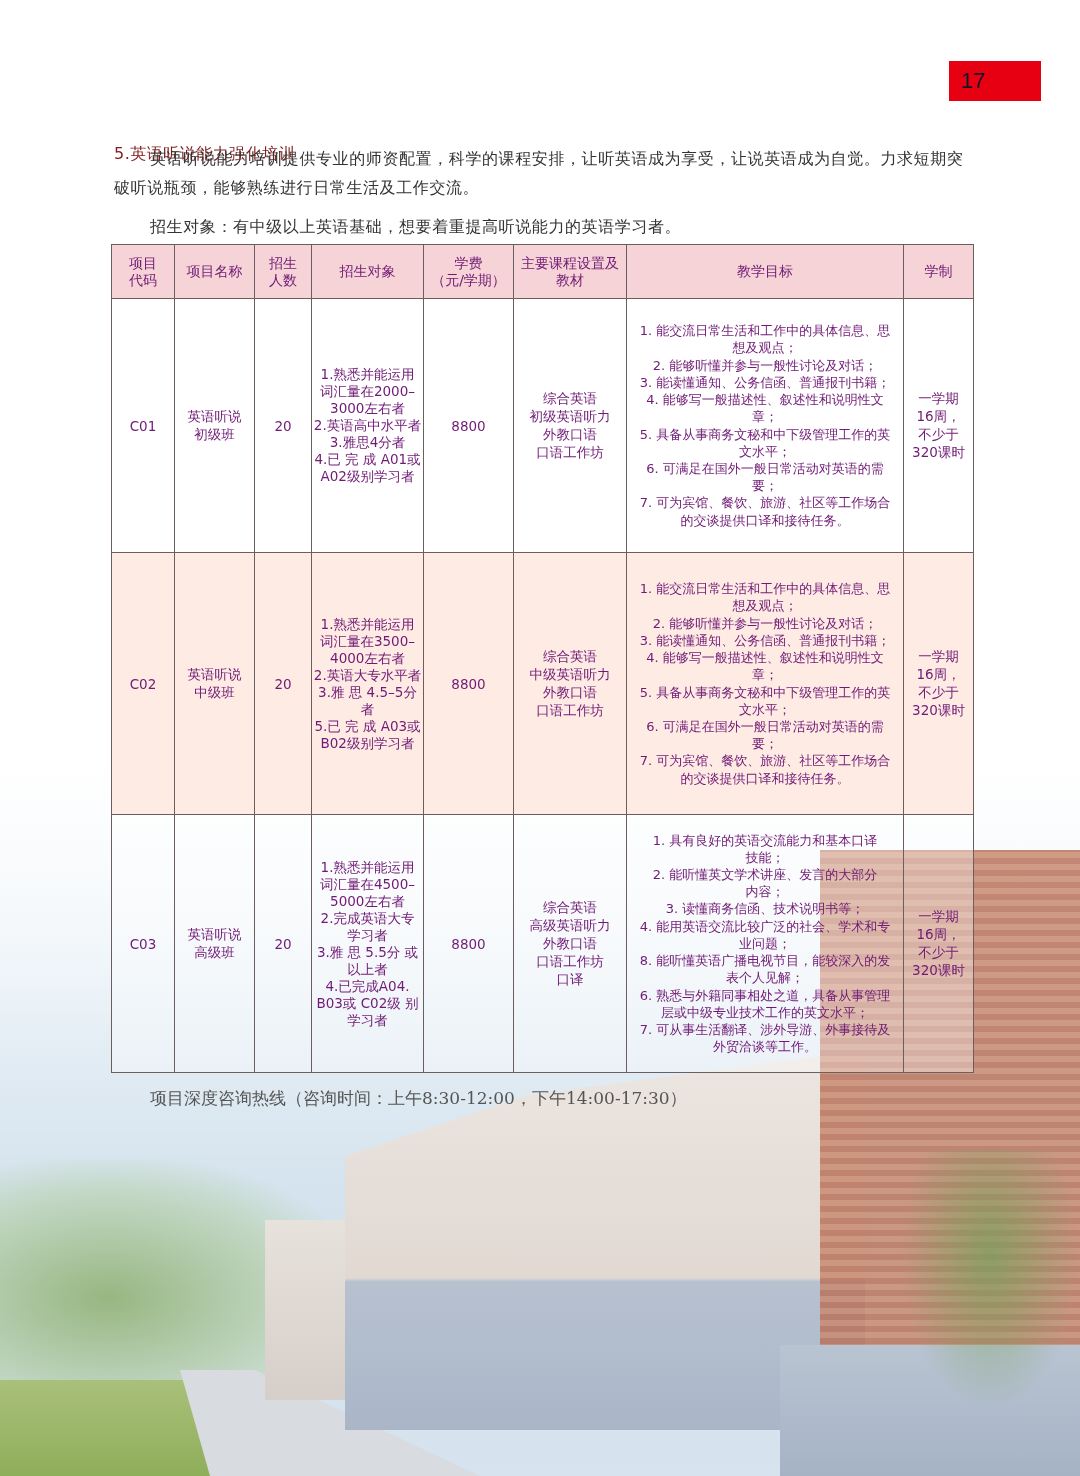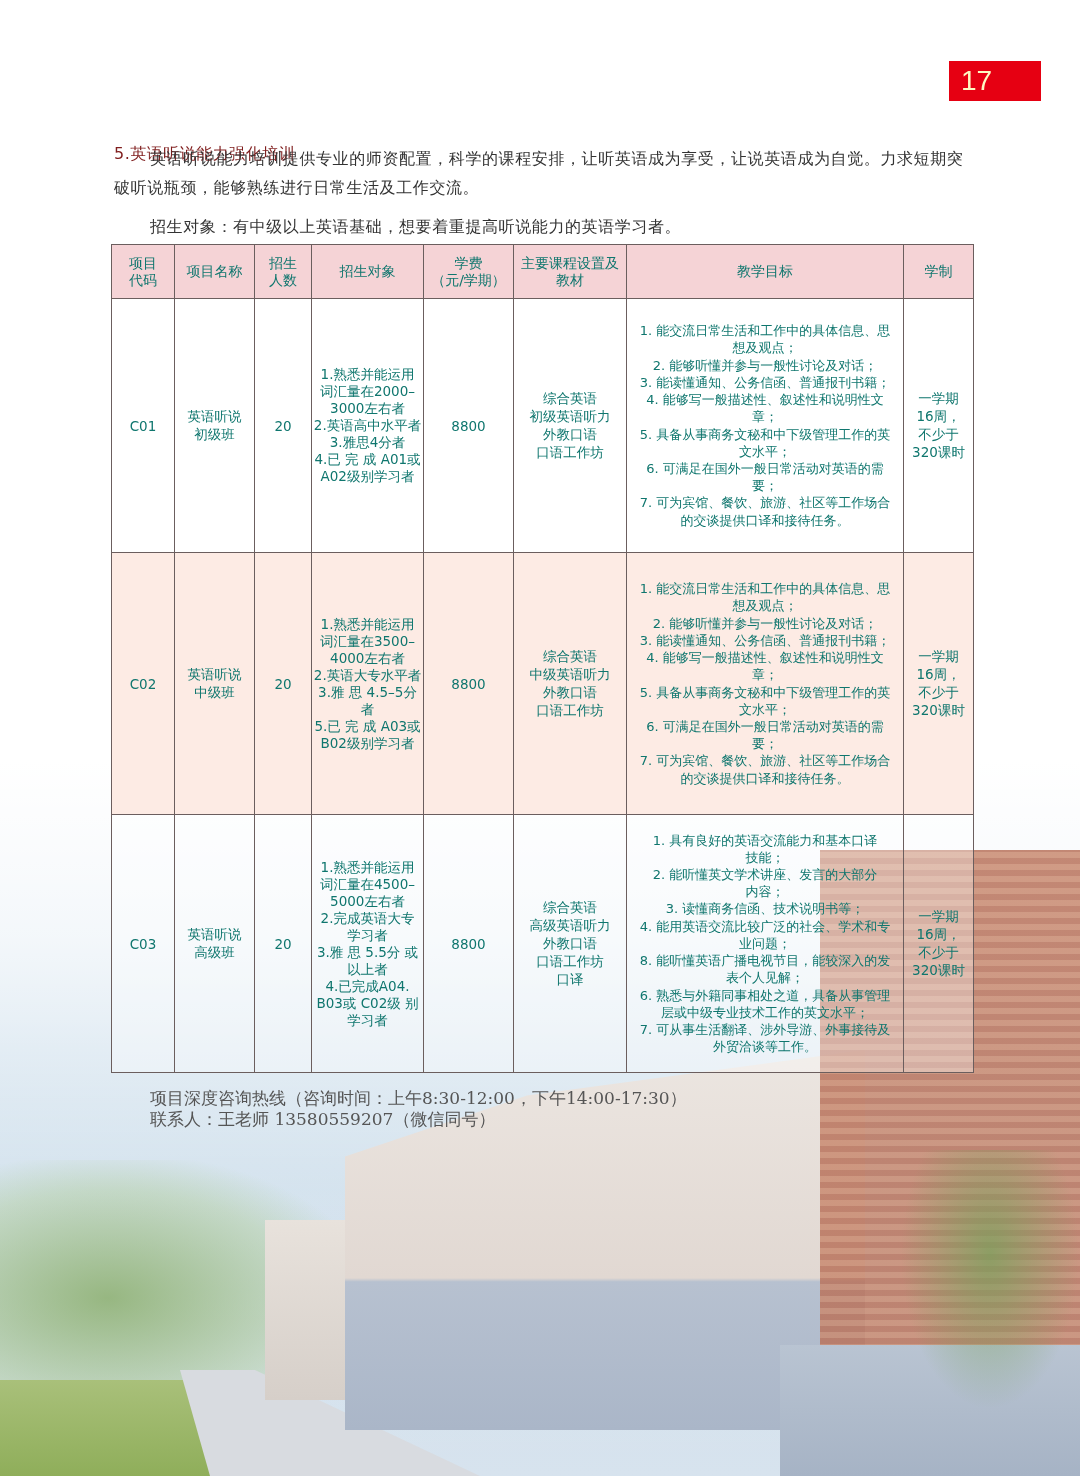--- a/index.html
+++ b/index.html
@@ -47,40 +47,40 @@
     position: absolute; left: 0; top: 1160px; width: 360px; height: 230px;
     background: radial-gradient(ellipse at 30% 60%, rgba(140,175,110,0.85), rgba(170,200,140,0.4) 55%, rgba(255,255,255,0) 75%);
   }
   .tree2 {
     position: absolute; left: 900px; top: 1150px; width: 180px; height: 260px;
     background: radial-gradient(ellipse at 50% 40%, rgba(120,160,90,0.75), rgba(255,255,255,0) 70%);
   }
 
   .page-badge {
     position: absolute; left: 949px; top: 61px; width: 92px; height: 40px;
-    background: #e60012; color: #fef9c3;
-    font-family: "Liberation Sans", sans-serif; font-size: 28px;
+    background: #e60012; color: #0f172a;
+    font-family: "Liberation Sans", sans-serif; font-size: 22px;
     line-height: 40px; padding-left: 12px; box-sizing: border-box;
   }
   .section-title {
     position: absolute; left: 114px; top: 116px;
     font-size: 16px; color: #7f1d1d; letter-spacing: 0.5px; margin-top: 28px;
   }
   .para {
     position: absolute; left: 114px; width: 860px;
     font-size: 16px; line-height: 29px; color: #333; letter-spacing: 0.6px;
   }
   .p1 { top: 144px; text-indent: 36px; }
   .p2 { top: 212px; text-indent: 36px; }
 
   table.course {
     position: absolute; left: 111px; top: 244px;
     border-collapse: collapse; table-layout: fixed;
     width: 862px;
-    font-size: 13.5px; color: #0f766e;
+    font-size: 13.5px; color: #701a75;
   }
   table.course td, table.course th {
     border: 1px solid #6b5e5e; padding: 0; vertical-align: middle;
     text-align: center; font-weight: normal;
   }
   table.course thead th {
     background: #f5d3d6; height: 53px; line-height: 17px; font-size: 14px;
   }
   .row1 td { background: #ffffff; height: 253px; }
   .row2 td { background: #fdebe4; height: 261px; }
@@ -298,14 +298,13 @@
           <span class="ln">16周，</span>
           <span class="ln">不少于</span>
           <span class="ln">320课时</span>
       </td>
     </tr>
   </tbody>
 </table>
 
 <div class="footer">
   <div>项目深度咨询热线（咨询时间：上午8:30-12:00，下午14:00-17:30）</div>
-  <div>联系人：王老师 13580559207（微信同号）</div>
 </div>
 
 </body></html>

